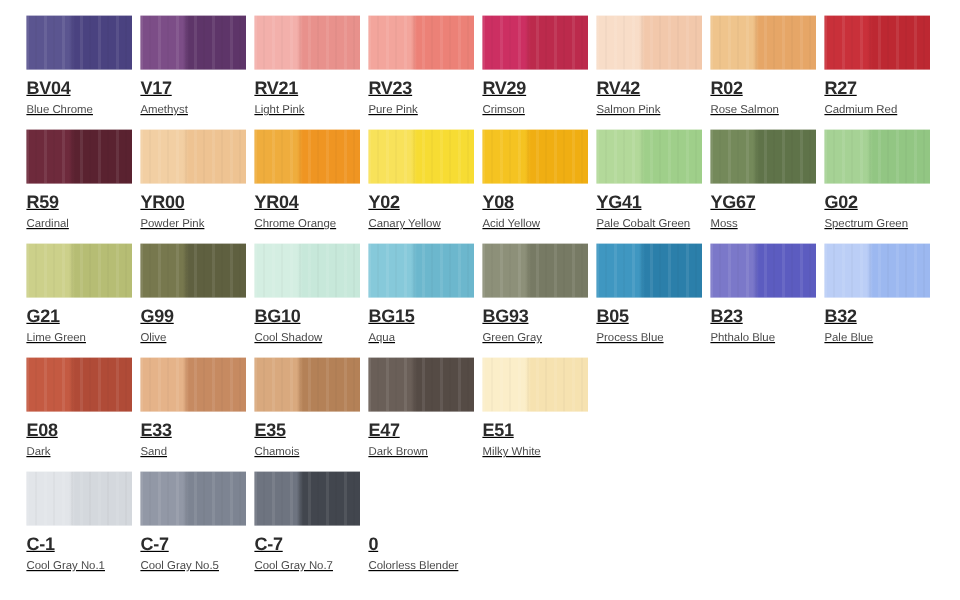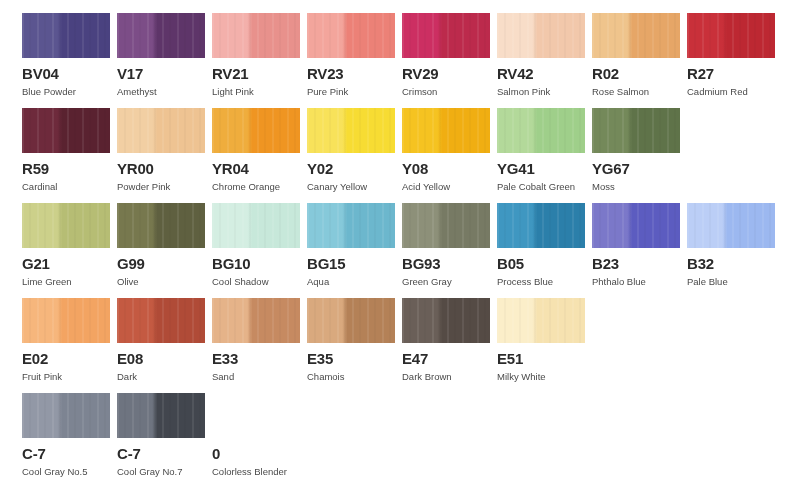--- a/index.html
+++ b/index.html
@@ -12,20 +12,21 @@
     height: 500px;
     font-family: "Liberation Sans", sans-serif;
     overflow: hidden;
   }
   #chart {
     position: relative;
     width: 800px;
     height: 500px;
     box-sizing: border-box;
     padding: 13px 0 0 22px;
+    text-decoration: underline;
   }
   .row {
     display: flex;
     height: 95px;
   }
   .cell {
     width: 95px;
     box-sizing: border-box;
   }
   .swatch {
@@ -81,21 +82,21 @@
 <body>
 
 <div id="chart">
     <div class="row">
       <div class="cell">
         <div class="swatch" style="background: linear-gradient(to right, rgb(91, 85, 144) 0%, rgb(91, 85, 144) 40%, rgb(74, 66, 128) 46%, rgb(74, 66, 128) 100%);">
           <div class="wash"></div>
           <div class="streaks"></div>
         </div>
         <div class="code">BV04</div>
-        <div class="name">Blue Powder</div>
+        <div class="name">Blue Chrome</div>
       </div>
       <div class="cell">
         <div class="swatch" style="background: linear-gradient(to right, rgb(124, 77, 135) 0%, rgb(124, 77, 135) 40%, rgb(94, 53, 105) 46%, rgb(94, 53, 105) 100%);">
           <div class="wash"></div>
           <div class="streaks"></div>
         </div>
         <div class="code">V17</div>
         <div class="name">Amethyst</div>
       </div>
       <div class="cell">
@@ -197,20 +198,28 @@
         <div class="name">Pale Cobalt Green</div>
       </div>
       <div class="cell">
         <div class="swatch" style="background: linear-gradient(to right, rgb(116, 137, 90) 0%, rgb(116, 137, 90) 40%, rgb(95, 115, 73) 46%, rgb(95, 115, 73) 100%);">
           <div class="wash"></div>
           <div class="streaks"></div>
         </div>
         <div class="code">YG67</div>
         <div class="name">Moss</div>
       </div>
+      <div class="cell">
+        <div class="swatch" style="background: linear-gradient(to right, rgb(166, 210, 149) 0%, rgb(166, 210, 149) 40%, rgb(146, 198, 131) 46%, rgb(146, 198, 131) 100%);">
+          <div class="wash"></div>
+          <div class="streaks"></div>
+        </div>
+        <div class="code">G02</div>
+        <div class="name">Spectrum Green</div>
+      </div>
     </div>
     <div class="row">
       <div class="cell">
         <div class="swatch" style="background: linear-gradient(to right, rgb(204, 208, 138) 0%, rgb(204, 208, 138) 40%, rgb(182, 189, 116) 46%, rgb(182, 189, 116) 100%);">
           <div class="wash"></div>
           <div class="streaks"></div>
         </div>
         <div class="code">G21</div>
         <div class="name">Lime Green</div>
       </div>
@@ -266,28 +275,20 @@
         <div class="swatch" style="background: linear-gradient(to right, rgb(187, 206, 246) 0%, rgb(187, 206, 246) 40%, rgb(156, 184, 240) 46%, rgb(156, 184, 240) 100%);">
           <div class="wash"></div>
           <div class="streaks"></div>
         </div>
         <div class="code">B32</div>
         <div class="name">Pale Blue</div>
       </div>
     </div>
     <div class="row">
       <div class="cell">
-        <div class="swatch" style="background: linear-gradient(to right, rgb(246, 182, 124) 0%, rgb(246, 182, 124) 40%, rgb(243, 164, 98) 46%, rgb(243, 164, 98) 100%);">
-          <div class="wash"></div>
-          <div class="streaks"></div>
-        </div>
-        <div class="code">E02</div>
-        <div class="name">Fruit Pink</div>
-      </div>
-      <div class="cell">
         <div class="swatch" style="background: linear-gradient(to right, rgb(196, 90, 66) 0%, rgb(196, 90, 66) 40%, rgb(176, 75, 55) 46%, rgb(176, 75, 55) 100%);">
           <div class="wash"></div>
           <div class="streaks"></div>
         </div>
         <div class="code">E08</div>
         <div class="name">Dark</div>
       </div>
       <div class="cell">
         <div class="swatch" style="background: linear-gradient(to right, rgb(229, 179, 137) 0%, rgb(229, 179, 137) 40%, rgb(198, 138, 97) 46%, rgb(198, 138, 97) 100%);">
           <div class="wash"></div>
@@ -315,20 +316,28 @@
       <div class="cell">
         <div class="swatch" style="background: linear-gradient(to right, rgb(251, 238, 201) 0%, rgb(251, 238, 201) 40%, rgb(246, 226, 176) 46%, rgb(246, 226, 176) 100%);">
           <div class="wash"></div>
           <div class="streaks"></div>
         </div>
         <div class="code">E51</div>
         <div class="name">Milky White</div>
       </div>
     </div>
     <div class="row">
+      <div class="cell">
+        <div class="swatch" style="background: linear-gradient(to right, rgb(226, 229, 233) 0%, rgb(226, 229, 233) 40%, rgb(212, 216, 221) 46%, rgb(212, 216, 221) 100%);">
+          <div class="wash"></div>
+          <div class="streaks"></div>
+        </div>
+        <div class="code">C-1</div>
+        <div class="name">Cool Gray No.1</div>
+      </div>
       <div class="cell">
         <div class="swatch" style="background: linear-gradient(to right, rgb(146, 152, 166) 0%, rgb(146, 152, 166) 40%, rgb(125, 132, 146) 46%, rgb(125, 132, 146) 100%);">
           <div class="wash"></div>
           <div class="streaks"></div>
         </div>
         <div class="code">C-7</div>
         <div class="name">Cool Gray No.5</div>
       </div>
       <div class="cell">
         <div class="swatch" style="background: linear-gradient(to right, rgb(110, 116, 128) 0%, rgb(110, 116, 128) 40%, rgb(66, 70, 78) 46%, rgb(66, 70, 78) 100%);">

